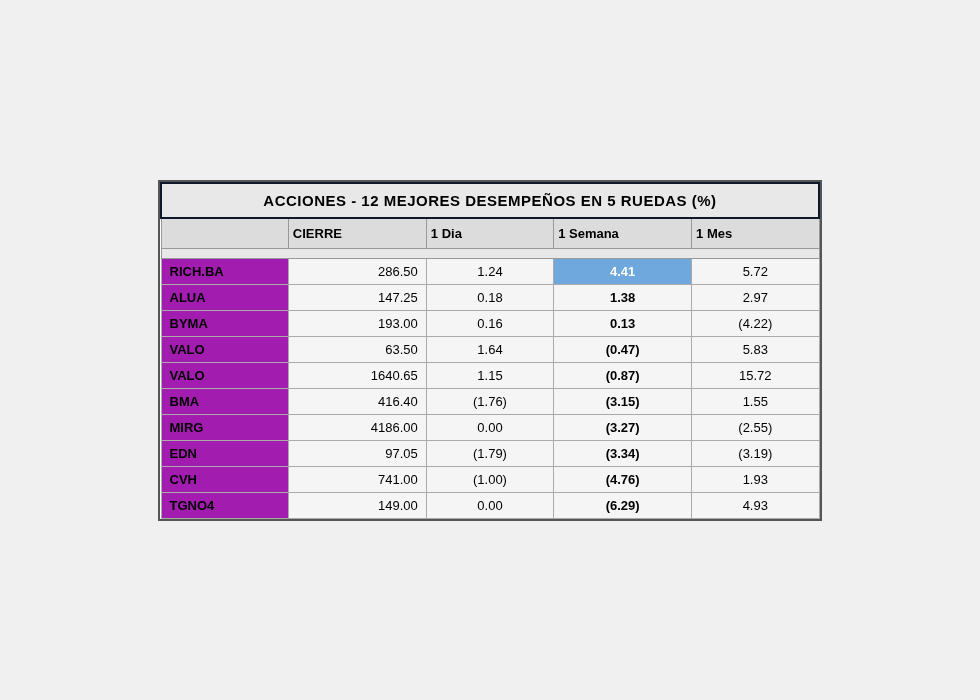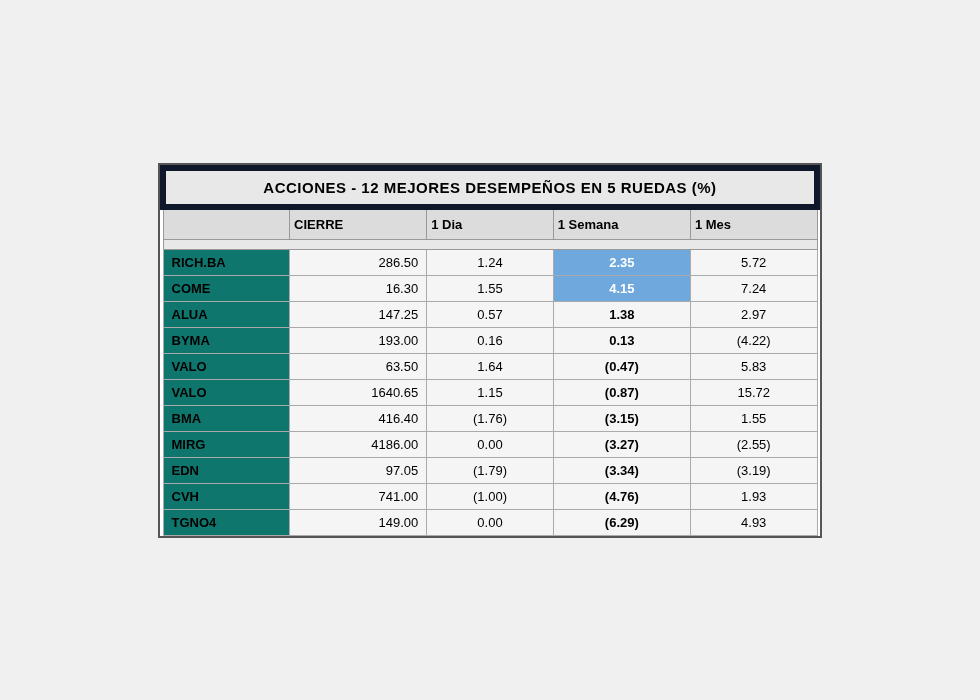--- a/index.html
+++ b/index.html
@@ -19,21 +19,21 @@
     table {
       border-collapse: collapse;
       width: 660px;
     }
     .title-row td {
       background: #e8e8e8;
       text-align: center;
       font-weight: bold;
       font-size: 15px;
       padding: 8px 2px;
-      border: 6px solid #0f172a;
+      border: 2px solid #0f172a;
       letter-spacing: 0.5px;
     }
     .header-row td {
       background: #dcdcdc;
       font-weight: bold;
       font-size: 13px;
       padding: 7px 4px;
       border: 1px solid #999;
     }
     .spacer-row td {
@@ -41,21 +41,21 @@
       height: 10px;
       border: 1px solid #999;
       padding: 0;
     }
     .data-row td {
       border: 1px solid #aaa;
       padding: 5px 8px;
       font-size: 13px;
     }
     .data-row td.ticker {
-      background: #0f766e;
+      background: #a21caf;
       font-weight: bold;
       width: 120px;
       text-align: left;
     }
     .data-row td.cierre {
       background: #f5f5f5;
       text-align: right;
       width: 130px;
     }
     .data-row td.dia {
@@ -100,34 +100,27 @@
         <td>1 Mes</td>
       </tr>
       <tr class="spacer-row">
         <td colspan="5"></td>
       </tr>
 
     <tr class="data-row">
           <td class="ticker">RICH.BA</td>
           <td class="cierre">286.50</td>
           <td class="dia">1.24</td>
-          <td class="semana highlight">2.35</td>
+          <td class="semana highlight">4.41</td>
           <td class="mes">5.72</td>
-        </tr>
-        <tr class="data-row">
-          <td class="ticker">COME</td>
-          <td class="cierre">16.30</td>
-          <td class="dia">1.55</td>
-          <td class="semana highlight">4.15</td>
-          <td class="mes">7.24</td>
         </tr>
         <tr class="data-row">
           <td class="ticker">ALUA</td>
           <td class="cierre">147.25</td>
-          <td class="dia">0.57</td>
+          <td class="dia">0.18</td>
           <td class="semana normal">1.38</td>
           <td class="mes">2.97</td>
         </tr>
         <tr class="data-row">
           <td class="ticker">BYMA</td>
           <td class="cierre">193.00</td>
           <td class="dia">0.16</td>
           <td class="semana normal">0.13</td>
           <td class="mes">(4.22)</td>
         </tr>

